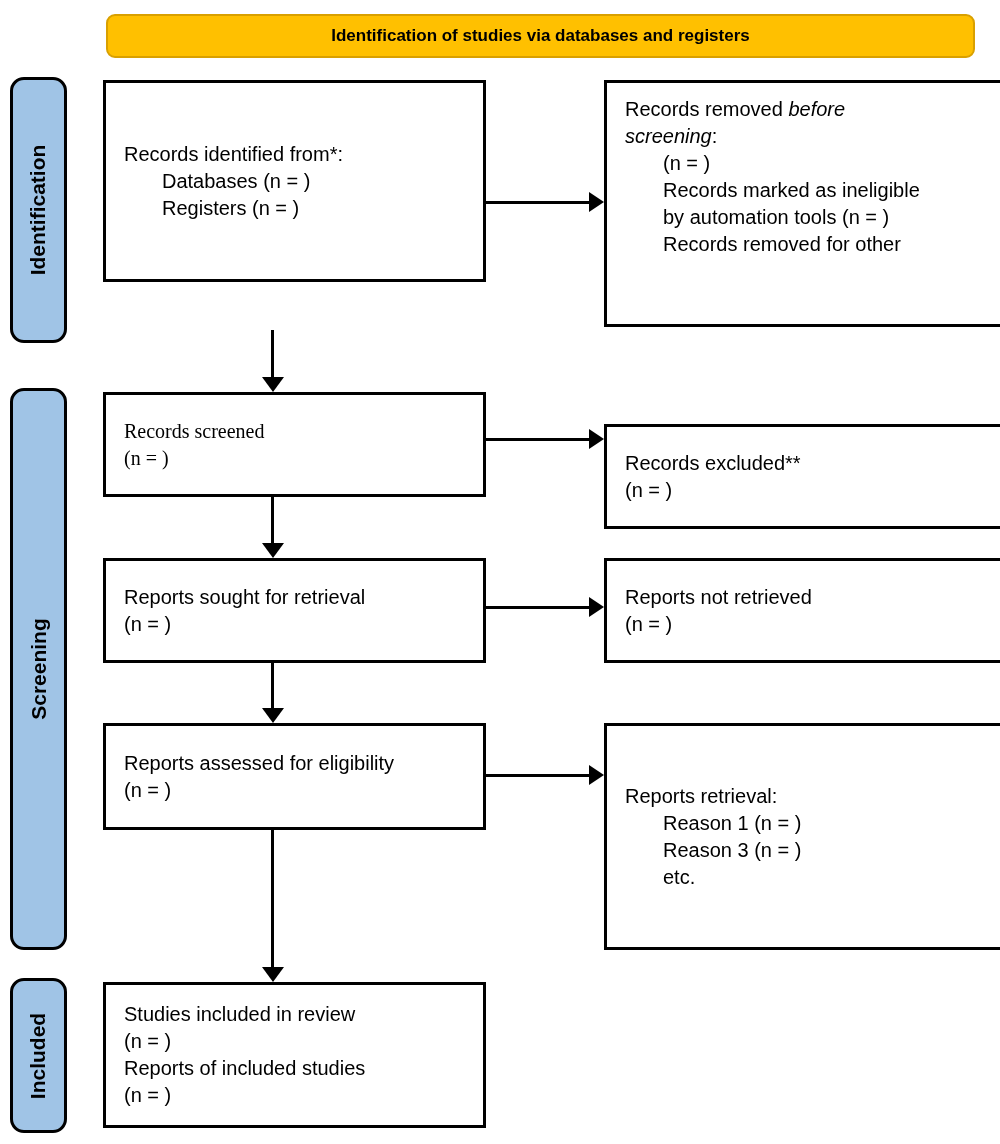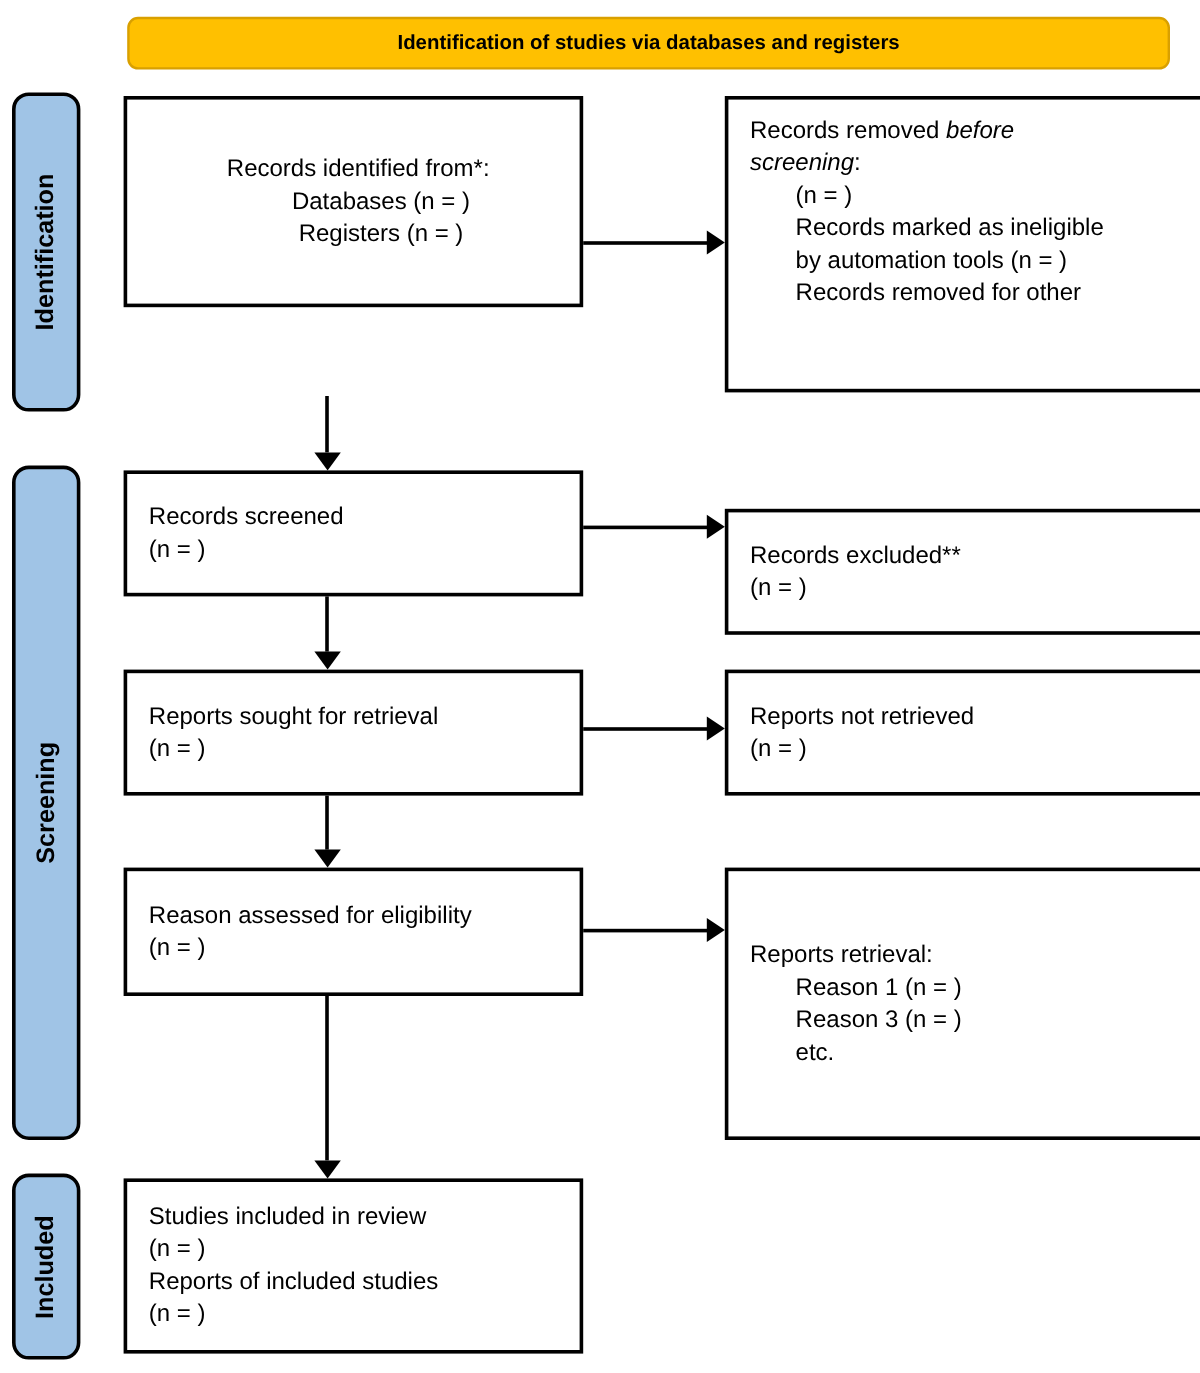--- a/index.html
+++ b/index.html
@@ -109,55 +109,55 @@
   <div class="stage" style="top:77px;height:266px;">
     <span class="stage-label">Identification</span>
   </div>
   <div class="stage" style="top:388px;height:562px;">
     <span class="stage-label">Screening</span>
   </div>
   <div class="stage" style="top:978px;height:155px;">
     <span class="stage-label">Included</span>
   </div>
 
-  <div class="flowbox col-left" style="top:80px;height:176px;text-align:center;">
+  <div class="flowbox col-left" style="top:80px;height:202px;">
     <span class="line">Records identified from*:</span>
     <span class="line indent">Databases (n = )</span>
     <span class="line indent">Registers (n = )</span>
   </div>
 
   <div class="flowbox col-right top-align" style="top:80px;height:247px;">
     <span class="line"><span>Records removed </span><i>before</i></span>
     <span class="line"><i>screening</i><span>:</span></span>
     <span class="line indent">(n = )</span>
     <span class="line indent">Records marked as ineligible</span>
     <span class="line indent">by automation tools (n = )</span>
     <span class="line indent">Records removed for other</span>
   </div>
 
-  <div class="flowbox col-left" style="top:392px;height:105px;">
+  <div class="flowbox col-left" style="top:392px;height:105px;font-family:Liberation Serif, serif;">
     <span class="line">Records screened</span>
     <span class="line">(n = )</span>
   </div>
   <div class="flowbox col-right" style="top:392px;height:105px;margin-top:32px;">
     <span class="line">Records excluded**</span>
     <span class="line">(n = )</span>
   </div>
 
   <div class="flowbox col-left" style="top:558px;height:105px;">
     <span class="line">Reports sought for retrieval</span>
     <span class="line">(n = )</span>
   </div>
   <div class="flowbox col-right" style="top:558px;height:105px;">
     <span class="line">Reports not retrieved</span>
     <span class="line">(n = )</span>
   </div>
 
   <div class="flowbox col-left" style="top:723px;height:107px;">
-    <span class="line">Reason assessed for eligibility</span>
+    <span class="line">Reports assessed for eligibility</span>
     <span class="line">(n = )</span>
   </div>
   <div class="flowbox col-right" style="top:723px;height:227px;">
     <span class="line">Reports retrieval:</span>
     <span class="line indent">Reason 1 (n = )</span>
     <span class="line indent">Reason 3 (n = )</span>
     <span class="line indent">etc.</span>
   </div>
 
   <div class="flowbox col-left" style="top:982px;height:146px;">

